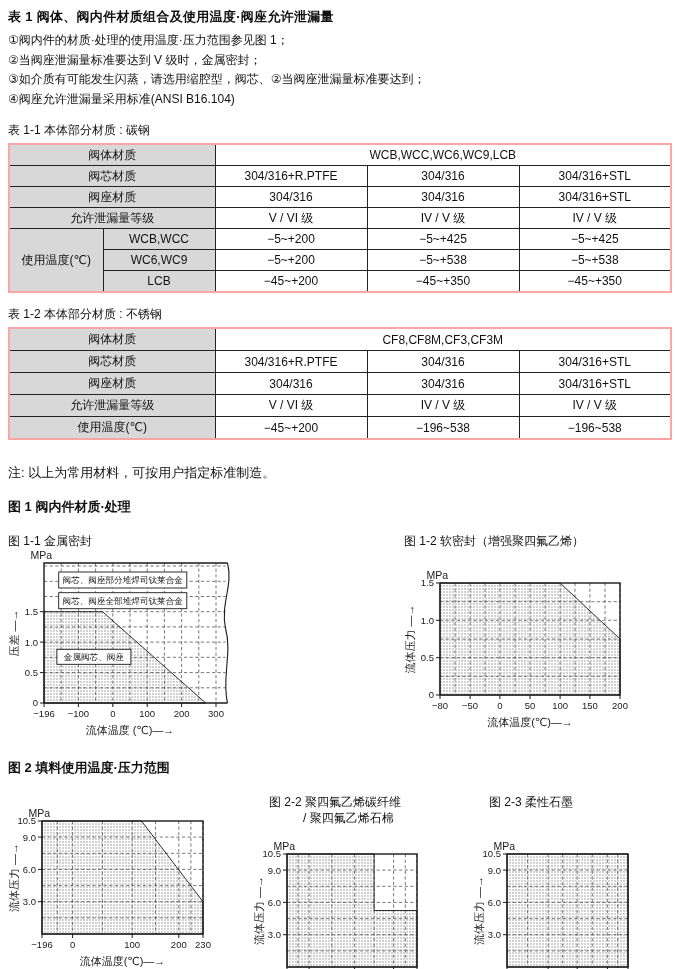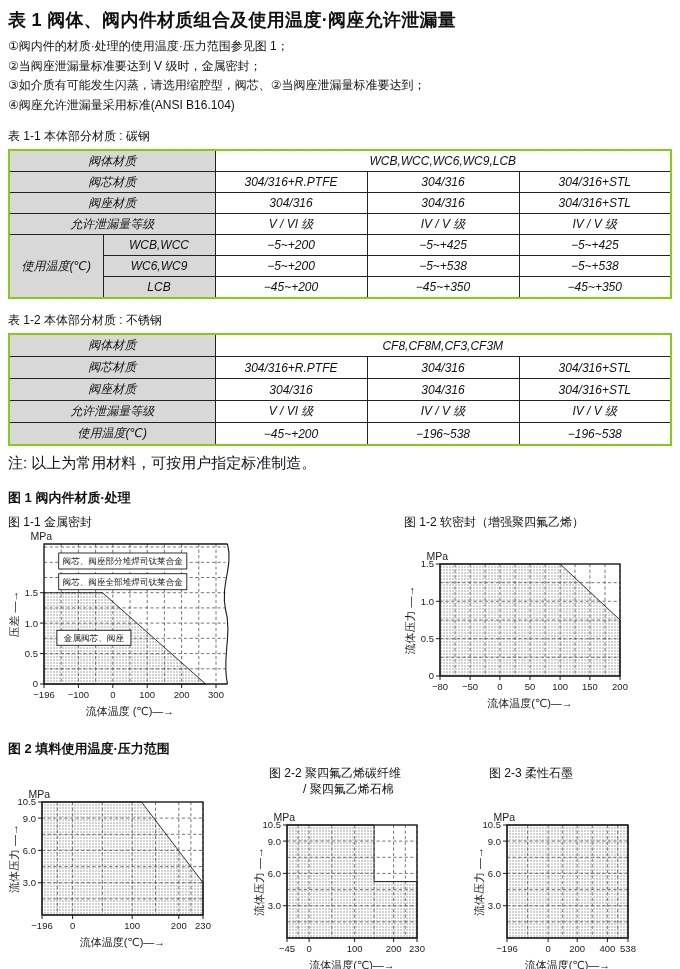--- a/index.html
+++ b/index.html
@@ -2,35 +2,35 @@
 <html><head>
 <meta charset="utf-8">
 <style>
   html,body{margin:0;padding:0;}
   body{
     width:680px;height:969px;background:#ffffff;color:#111;
     font-family:"Liberation Sans","DejaVu Sans",sans-serif;
     position:relative;overflow:hidden;
   }
   .page{padding:6px 8px 0 8px;}
-  .doc-title{font-size:18px;font-weight:700;margin:2px 0 5px 0;letter-spacing:.3px;}
+  .doc-title{font-size:13px;font-weight:700;margin:2px 0 5px 0;letter-spacing:.3px;}
   .note-line{font-size:12px;line-height:19.5px;}
   .bullet-line{font-size:12px;line-height:20px;}
   .bullet-line .b2{margin-left:30px;}
   .tbl-caption{font-size:12px;margin:13px 0 4px 0;}
-  table{border-collapse:collapse;width:664px;table-layout:fixed;border:2px solid #84cc16;font-style:italic;}
+  table{border-collapse:collapse;width:664px;table-layout:fixed;border:2px solid #fca5a5;}
   td{border:1px solid #222;text-align:center;font-size:12px;padding:0 2px;height:20px;
      overflow:hidden;white-space:nowrap;}
   .t12 td{height:21px;}
   .hd{background:#d8d8d8;}
-  .note-small{font-size:15px;margin-top:8px;}
+  .note-small{font-size:13px;margin-top:24px;}
   .sec-heading{font-size:13px;font-weight:700;margin:16px 0 0 0;}
   .fig-row{display:flex;align-items:flex-start;}
   .chart-block{flex:0 0 auto;}
-  .fig-caption{font-size:12px;margin-top:7px;line-height:16px;}
+  .fig-caption{font-size:12px;margin-top:17px;line-height:16px;}
   .cap-ind{margin-left:16px;}
   .cap-ind2{margin-left:50px;}
   .f12-svg .chart-mount{margin-top:18px;}
   .f2-svg .chart-mount{margin-top:12px;}
   .gap1{margin-left:170px;}
   .gap2a{margin-left:36px;}
   .gap2b{margin-left:42px;}
   .cap-spacer{height:16px;}
   svg text{font-family:"Liberation Sans","DejaVu Sans",sans-serif;}
 </style>

